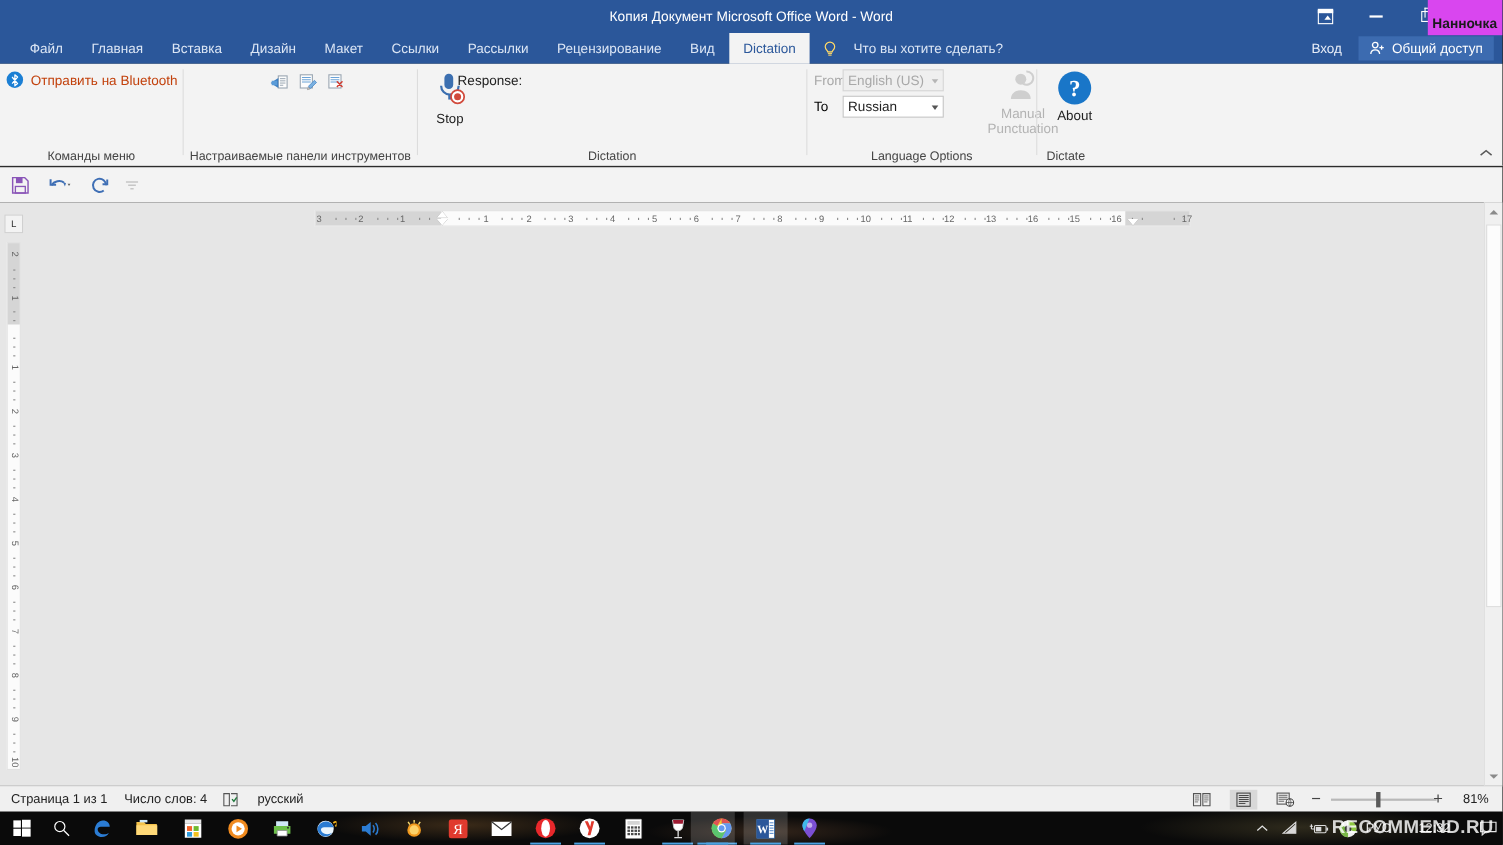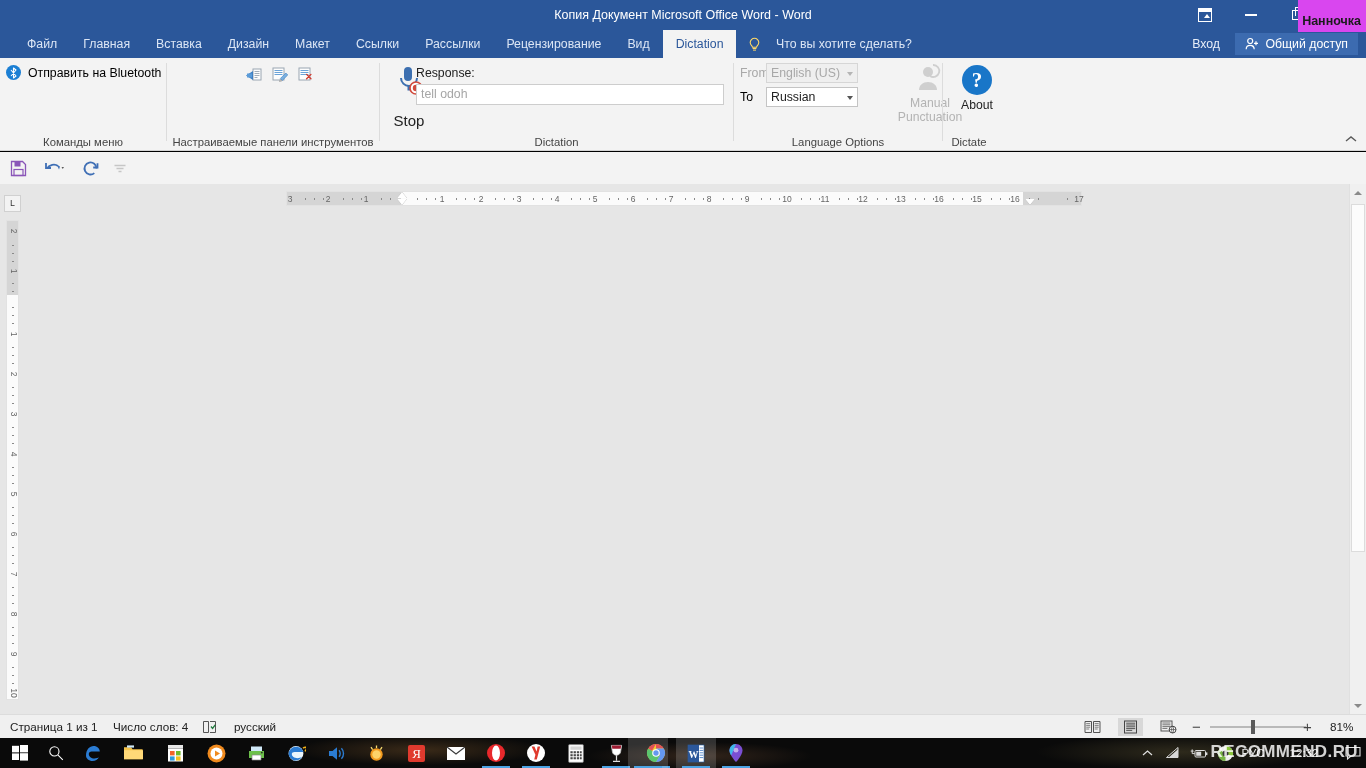--- a/index.html
+++ b/index.html
@@ -110,36 +110,36 @@
     text-align: center; font-size: 11.3px; color: #444;
   }
   .grp-sep {
     position: absolute; top: 5px; width: 1px; height: 78px; background: #dcdcdc;
   }
 
   
   .bt-item {
     position: absolute; left: 6px; top: 7px;
     display: flex; align-items: center; gap: 7px;
-    font-size: 12.3px; color: #000000;
+    font-size: 12.3px; color: #c2410c;
   }
   .bt-icon { width: 15px; height: 15px; border-radius: 50%; background: #1b7fd4; position: relative; }
   .bt-icon svg { position:absolute; left:3px; top:1.5px; }
 
   
   .ct-icons { position: absolute; left: 78px; top: 8px; display: flex; gap: 8px; }
   .ct-ic { width: 18px; height: 18px; position: relative; }
 
   
   .stop-btn {
     position: absolute; left: 8px; top: 6px; width: 42px;
     text-align: center; cursor: default;
   }
   .mic-wrap { height: 35px; position: relative; }
-  .stop-label { font-size: 15px; color: #222; margin-top: 13px; }
+  .stop-label { font-size: 12px; color: #222; margin-top: 2px; }
   .resp-label { position: absolute; left: 36px; top: 8px; font-size: 12.3px; color: #222; }
   .resp-input {
     position: absolute; left: 36px; top: 26px; width: 308px; height: 21px;
     background: #fff; border: 1px solid #cdcdcd;
     font-size: 12.3px; color: #a6a6a6;
     padding: 0 4px; line-height: 19px;
     font-family: "Liberation Sans", sans-serif;
   }
 
   
@@ -453,21 +453,20 @@
             <rect x="12" y="3" width="8" height="14" rx="4" fill="#3c6fb0"></rect>
             <path d="M9 14c0 4.4 3.6 8 8 8s8-3.6 8-8" fill="none" stroke="#3c6fb0" stroke-width="2"></path>
             <rect x="15.5" y="21.5" width="3" height="5" fill="#3c6fb0"></rect>
             <circle cx="24" cy="24" r="6" fill="#fff" stroke="#d14a3c" stroke-width="1.6"></circle>
             <circle cx="24" cy="24" r="3.2" fill="#d14a3c"></circle>
           </svg>
         </div>
         <div class="stop-label">Stop</div>
       </div>
       <div class="resp-label">Response:</div>
-      <div class="resp-input">tell odoh</div>
       <div class="grp-label">Dictation</div>
     </div>
     <div class="grp-sep" style="left:733px;"></div>
 
     <div class="grp" style="left:734px; width:208px;">
       <div class="lang-row" style="left:6px; top:5px;">
         <span class="lang-lbl dim">From</span>
         <span class="combo disabled">
           <span>English (US)</span>
           <span class="arrow"></span>

